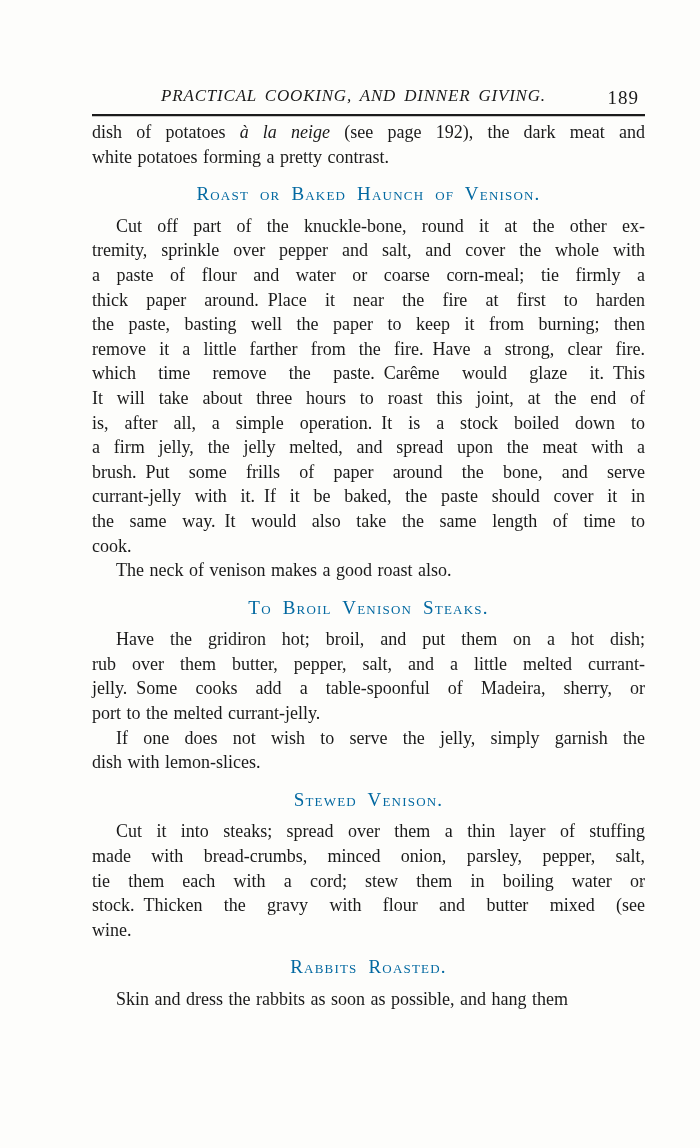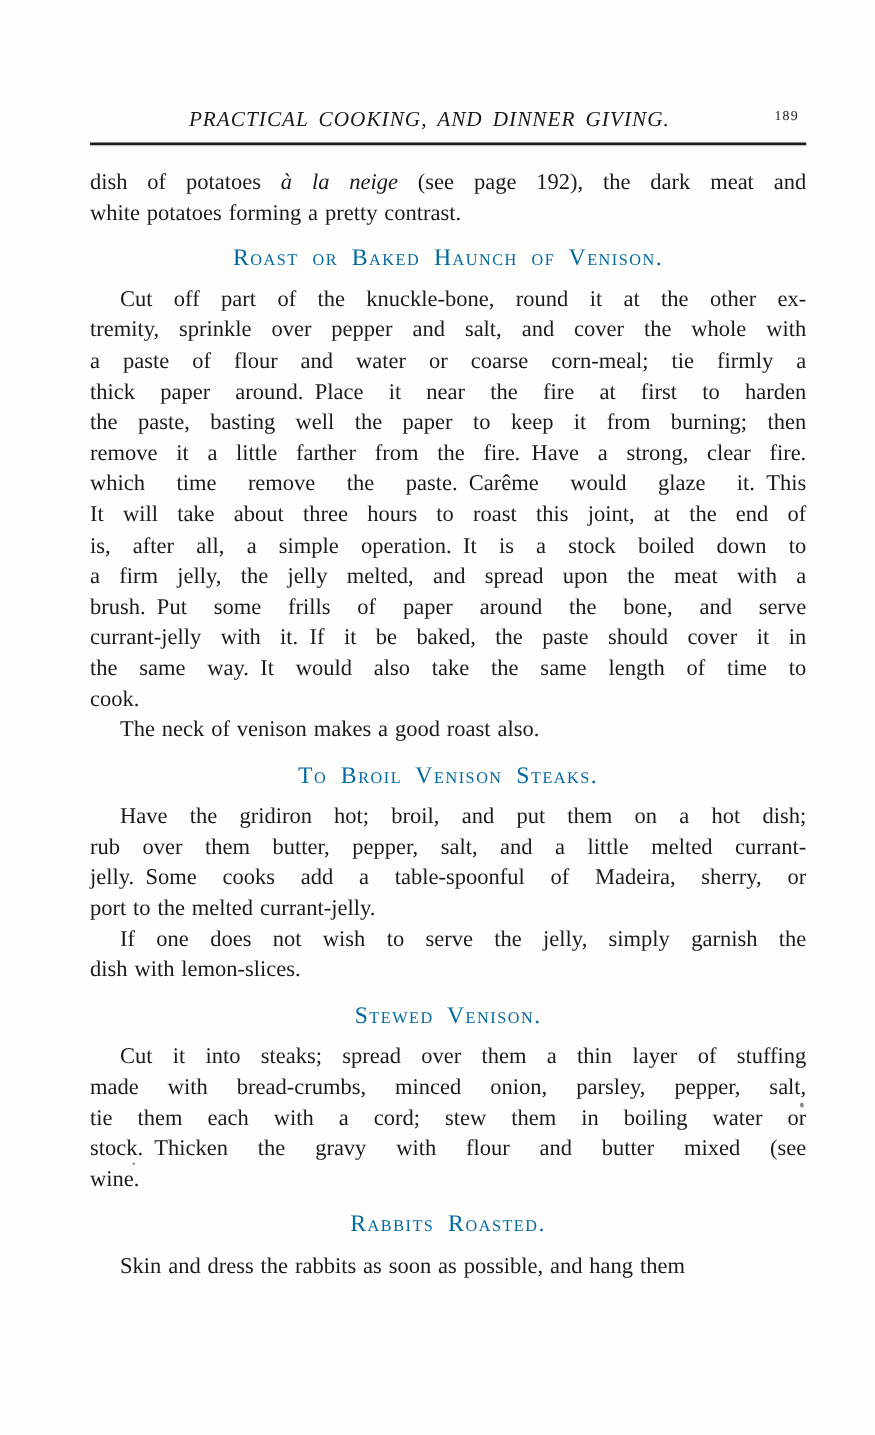--- a/index.html
+++ b/index.html
@@ -7,50 +7,50 @@
   body {
     background: #fdfdfb;
     font-family: "Liberation Serif", serif;
     color: #1a1a1a;
     overflow: hidden;
   }
   .page {
     position: relative;
     width: 700px;
     height: 956px;
-    padding: 86px 55px 0 72px;
+    padding: 86px 55px 0 92px;
   }
   .running-head {
     position: relative;
     height: 22px;
   }
   .running-title {
     text-align: center;
     font-style: italic;
     font-size: 17px;
     letter-spacing: 0.8px;
     word-spacing: 3px;
     padding-right: 30px; 
     white-space: nowrap;
   }
   .folio {
     position: absolute;
     right: 6px;
     top: 1px;
-    font-size: 11px;
+    font-size: 19px;
     letter-spacing: 1px;
   }
   .head-rule {
     height: 2px;
     background: #1b1b1b;
     margin-top: 6px;
     box-shadow: 0 1px 0 rgba(27,27,27,.25);
   }
   .content {
-    margin-top: 17px;
+    margin-top: 4px;
   }
   .heading {
     text-align: center;
     font-variant: small-caps;
     font-size: 19px;
     letter-spacing: 1.2px;
     word-spacing: 5px;
     line-height: 24.6px;
     margin: 13px 0 7px 0;
     color: #0369a1;

